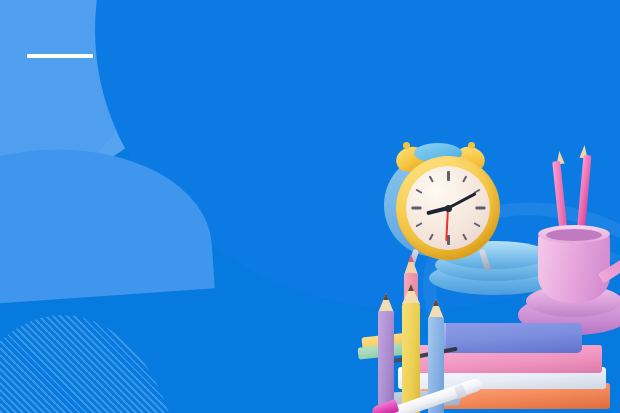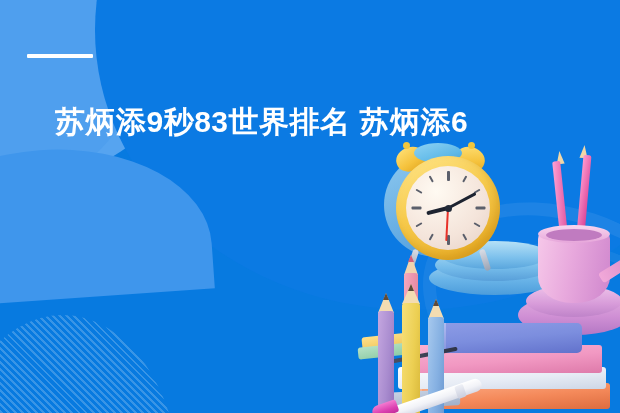--- a/index.html
+++ b/index.html
@@ -238,21 +238,20 @@
     <div class="circle-light2"></div>
     <div class="wedge-dark"></div>
     <div class="band-light"></div>
     <div class="stripe-dome"></div>
     <div class="arc-a"></div>
     <div class="arc-b"></div>
   </div>
 
   <div class="rule"></div>
 
-  <div class="headline">苏炳添9秒83世界排名 苏炳添6</div>
 
   <div class="illus">
 
     <div class="bk-teal book"></div>
     <div class="bk-green book"></div>
 
     <div class="stand">
       <div class="d d1"></div>
       <div class="d d2"></div>
       <div class="d d3"></div>

